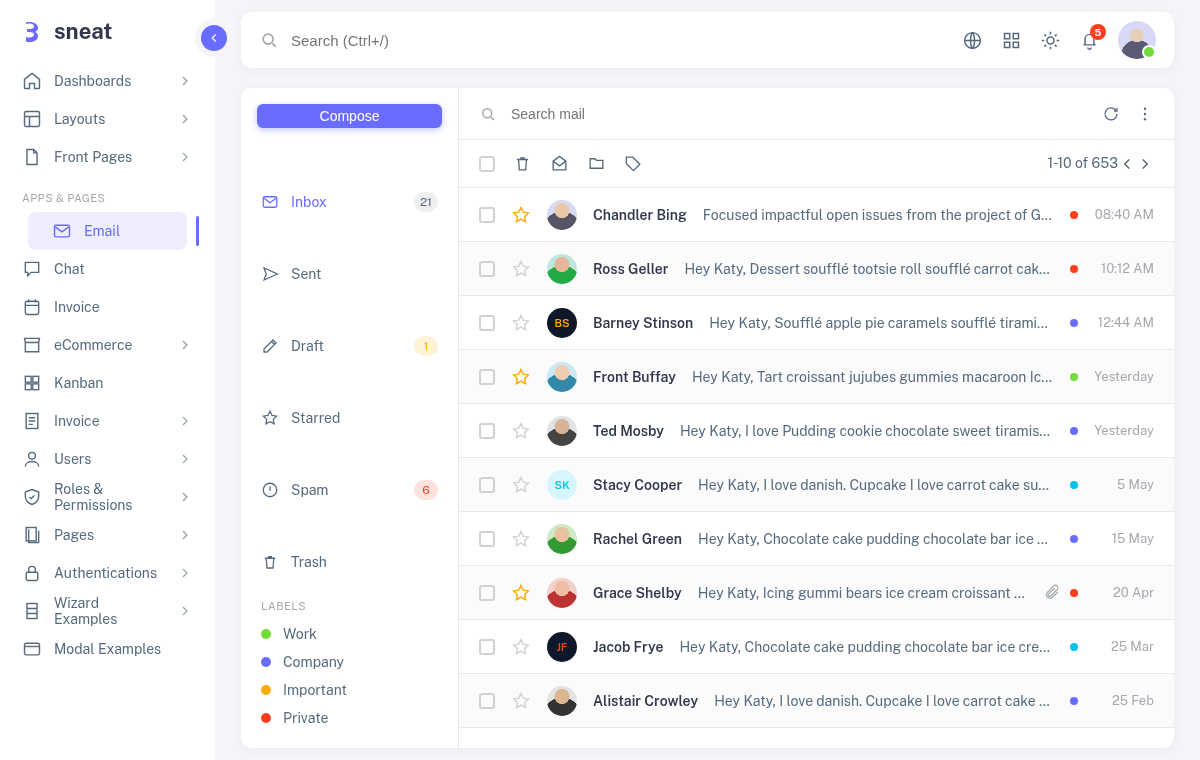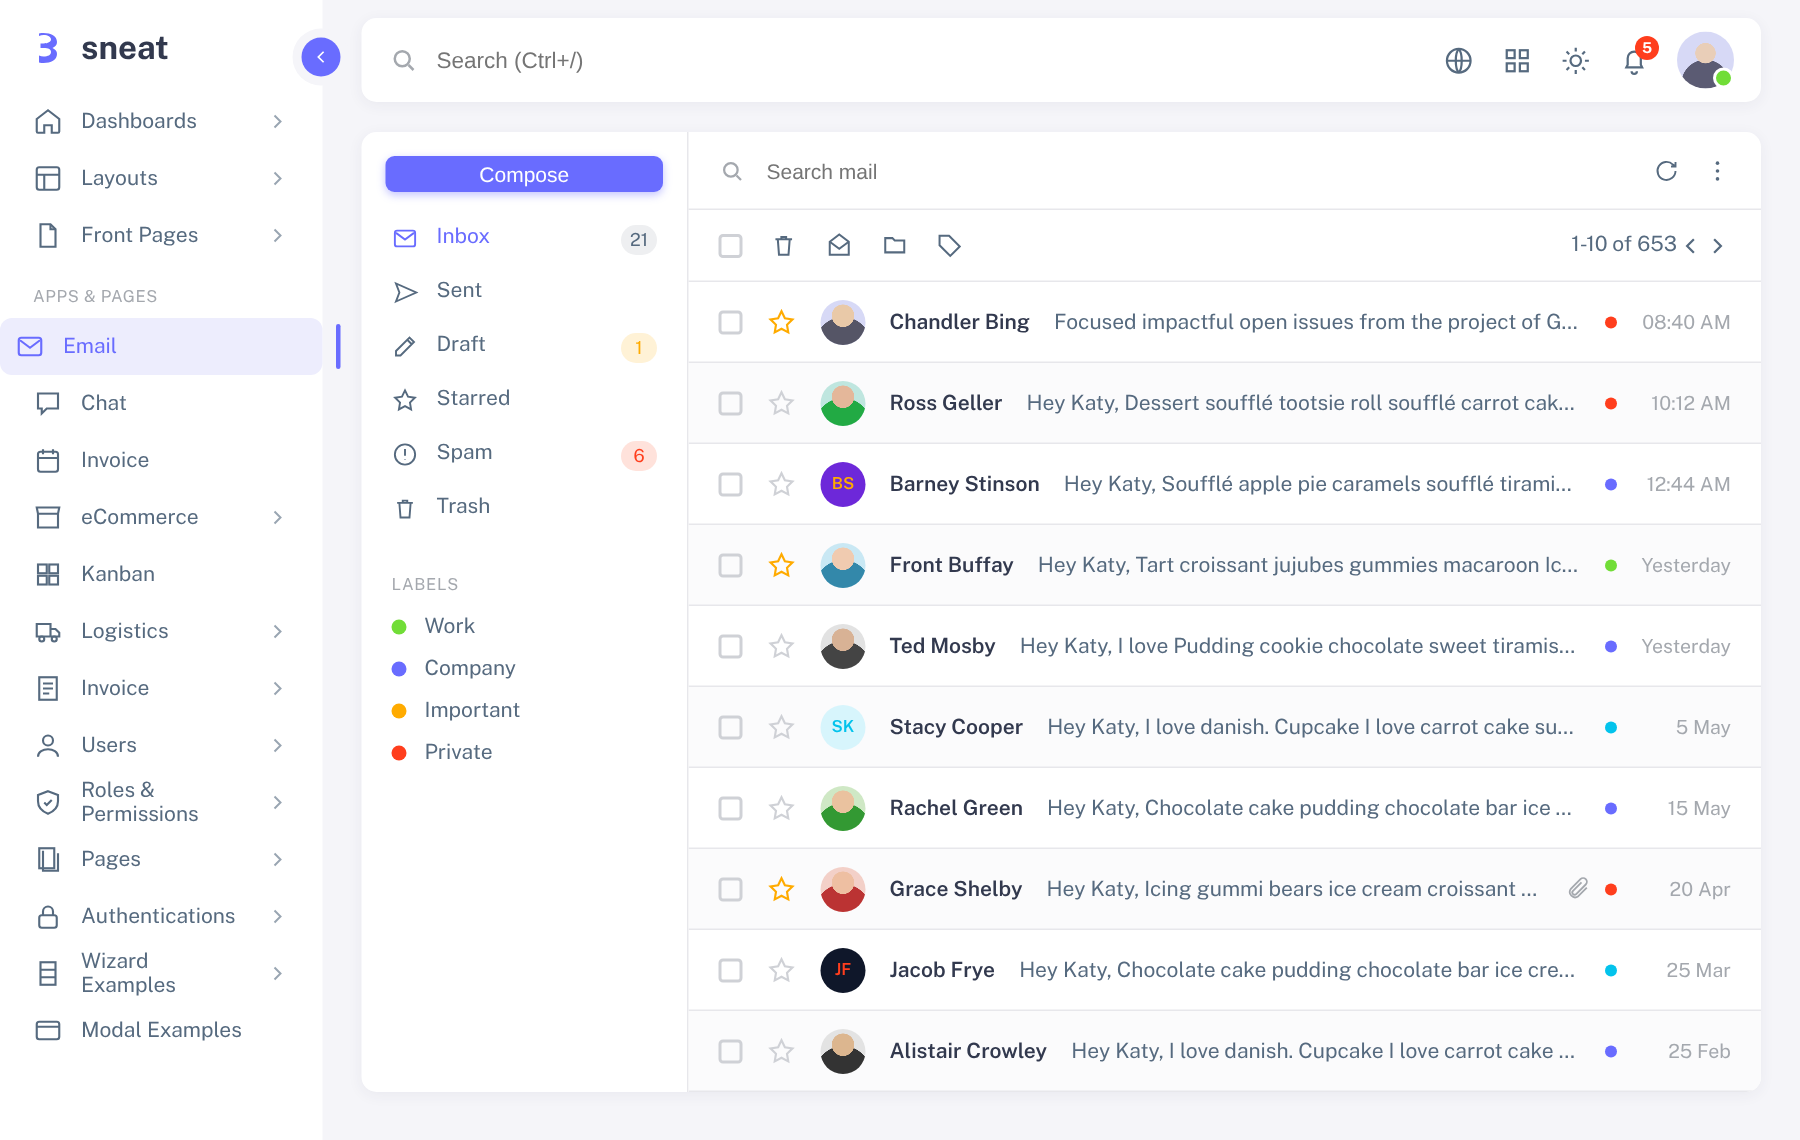--- a/index.html
+++ b/index.html
@@ -29,39 +29,39 @@
   .main{flex:1;padding:12px 26px 0 26px;display:flex;flex-direction:column;gap:20px;min-width:0;}
 
   
   .brand{display:flex;align-items:center;gap:8px;padding:0 16px 18px 22px;font-size:22px;font-weight:700;color:var(--text-dark);}
   .brand-logo{width:24px;height:24px;color:var(--primary);}
   .sidebar-toggle{position:absolute;right:-12px;top:25px;width:26px;height:26px;border-radius:50%;background:var(--primary);display:flex;align-items:center;justify-content:center;color:#fff;box-shadow:0 0 0 6px #f5f5f9;}
   .nav-section-title{font-size:11px;letter-spacing:.4px;color:var(--text-muted);padding:16px 22px 8px 22px;text-transform:uppercase;}
   .nav-item{display:flex;align-items:center;gap:12px;height:38px;padding:0 22px;color:var(--text);cursor:pointer;position:relative;}
   .nav-item .icon{width:20px;height:20px;flex:0 0 20px;}
   .nav-item .chev{margin-left:auto;opacity:.6;}
-  .nav-item.active{background:var(--primary-light);color:var(--primary);border-radius:8px;margin:0 0;padding:0 10px;}
+  .nav-item.active{background:var(--primary-light);color:var(--primary);border-radius:8px;margin:0 28px;padding:0 24px;}
   .nav-item.active::after{content:"";position:absolute;right:-12px;top:4px;bottom:4px;width:3px;background:var(--primary);border-radius:3px;}
 
   
   .topbar{height:56px;background:var(--card);border-radius:10px;box-shadow:0 2px 10px rgba(50,57,78,.06);display:flex;align-items:center;padding:0 18px;gap:3px;}
   .search-wrap{display:flex;align-items:center;gap:10px;flex:1;color:var(--text-muted);}
   .search-wrap input{border:none;outline:none;font-size:15px;background:transparent;color:var(--text);width:100%;}
   .top-icons{display:flex;align-items:center;gap:18px;}
   .icon-btn{color:var(--text);position:relative;cursor:pointer;}
   .notif-dot{position:absolute;top:-6px;right:-6px;width:16px;height:16px;border-radius:50%;background:var(--red);color:#fff;font-size:10px;font-weight:700;display:flex;align-items:center;justify-content:center;}
   .avatar-top{width:38px;height:38px;border-radius:50%;background:#d7d9f6;position:relative;background-image:radial-gradient(circle at 50% 38%,#e9ceb8 0 22%,transparent 23%),radial-gradient(circle at 50% 92%,#5b5b73 0 40%,transparent 41%);}
   .avatar-top::after{content:"";position:absolute;right:0;bottom:0;width:10px;height:10px;border-radius:50%;background:var(--green);border:2px solid #fff;}
 
   
   .email-card{background:var(--card);border-radius:10px;box-shadow:0 2px 10px rgba(50,57,78,.06);display:flex;min-height:640px;overflow:hidden;}
   .mail-side{width:218px;border-right:1px solid var(--border);padding:16px;}
   .compose{width:100%;height:24px;border:none;border-radius:6px;background:var(--primary);color:#fff;font-size:14px;font-weight:500;cursor:pointer;box-shadow:0 2px 6px rgba(105,108,255,.4);}
   .folders{margin-top:22px;display:flex;flex-direction:column;gap:4px;}
-  .folder{display:flex;gap:12px;height:32px;padding:0 4px;cursor:pointer;color:var(--text);border-radius:6px;}
+  .folder{display:flex;align-items:center;gap:12px;height:32px;padding:0 4px;cursor:pointer;color:var(--text);border-radius:6px;margin-top:36px;}
   .folder .f-icon{width:18px;height:18px;flex:0 0 18px;}
   .folder.active{color:var(--primary);}
   .pill{margin-left:auto;min-width:24px;height:20px;padding:0 6px;border-radius:12px;font-size:12px;display:flex;align-items:center;justify-content:center;}
   .pill.gray{background:var(--pill);color:var(--text);}
   .pill.yellow{background:#fff2d6;color:var(--orange);}
   .pill.red{background:#ffe2db;color:var(--red);}
   .labels-title{font-size:11px;letter-spacing:.4px;color:var(--text-muted);padding:22px 4px 8px;text-transform:uppercase;}
   .label-item{display:flex;align-items:center;gap:12px;height:28px;padding:0 4px;cursor:pointer;}
   .dot{width:10px;height:10px;border-radius:50%;}
 
@@ -333,33 +333,20 @@
           </span>
   </div>
         <div class="nav-item">
     <span class="icon">
             <svg viewBox="0 0 24 24" width="20" height="20">
               <use href="#i-grid"></use>
             </svg>
           </span>
     <span>Kanban</span>
 
-  </div>
-        <div class="nav-item">
-    <span class="icon">
-            <svg viewBox="0 0 24 24" width="20" height="20">
-              <use href="#i-truck"></use>
-            </svg>
-          </span>
-    <span>Logistics</span>
-    <span class="chev">
-            <svg viewBox="0 0 24 24" width="16" height="16">
-              <use href="#i-chevr"></use>
-            </svg>
-          </span>
   </div>
         <div class="nav-item">
     <span class="icon">
             <svg viewBox="0 0 24 24" width="20" height="20">
               <use href="#i-invoice"></use>
             </svg>
           </span>
     <span>Invoice</span>
     <span class="chev">
             <svg viewBox="0 0 24 24" width="16" height="16">
@@ -652,21 +639,21 @@
       <span class="time">10:12 AM</span>
     </span>
   </div>
   <div class="mail-row">
     <span class="checkbox"></span>
     <span class="star ">
                 <svg viewBox="0 0 24 24" width="20" height="20" fill="none">
                   <use href="#i-star"></use>
                 </svg>
               </span>
-    <div class="avatar" style="background:#6d28d9;color:#ffab00">BS</div>
+    <div class="avatar" style="background:#0f172a;color:#ffab00">BS</div>
     <span class="from">Barney Stinson</span>
     <span class="subj">Hey Katy, Soufflé apple pie caramels soufflé tiramisu bear claw.</span>
     <span class="row-tail">
 
       <span class="cat" style="background:#696cff"></span>
       <span class="time">12:44 AM</span>
     </span>
   </div>
   <div class="mail-row">
     <span class="checkbox"></span>

